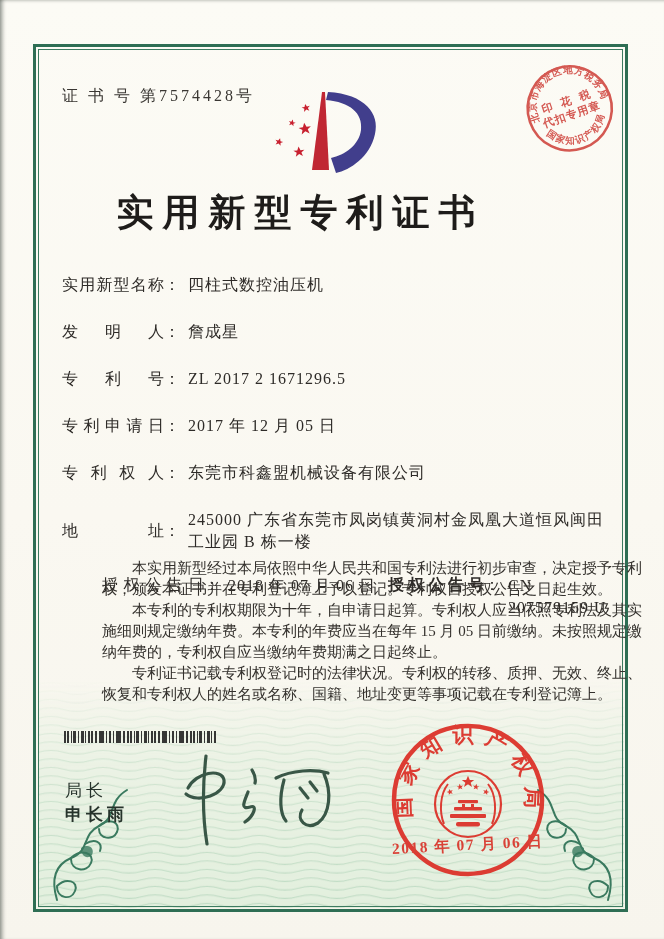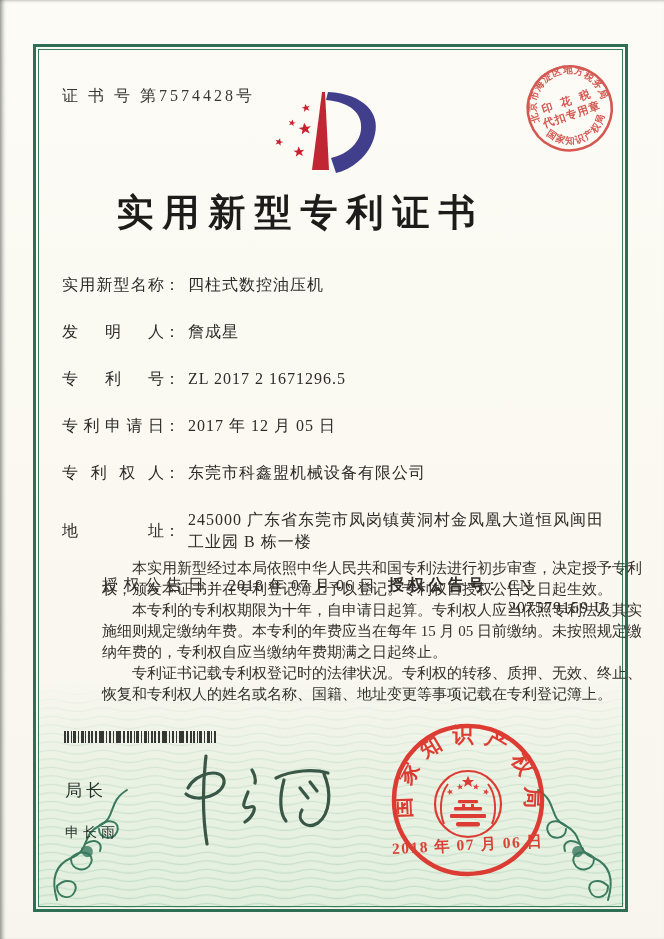--- a/index.html
+++ b/index.html
@@ -45,21 +45,21 @@
   }
   .body-text p { text-indent:2em; }
   
   .barcode {
     position:absolute; left:64px; top:731px; width:152px; height:12px; opacity:.88;
     background-image:
       repeating-linear-gradient(90deg,#1d1d1d 0 1.5px,transparent 1.5px 3.5px),
       repeating-linear-gradient(90deg,#1d1d1d 0 2px,transparent 2px 9px);
   }
   .official-title { position:absolute; left:65px; top:779px; font-size:17px; letter-spacing:4px; color:#26332b; font-family:Liberation Serif, serif; }
-  .official-name  { position:absolute; left:65px; top:824px; font-size:14px; letter-spacing:4px; color:#26332b; font-family:"Liberation Sans","DejaVu Sans",sans-serif; }
+  .official-name  { position:absolute; left:65px; top:803px; font-size:17px; letter-spacing:4px; color:#26332b; font-family:"Liberation Sans","DejaVu Sans",sans-serif;font-weight:bold; }
   .signature { position:absolute; left:148px; top:748px; width:195px; height:105px; }
   .seal { position:absolute; left:384px; top:716px; width:168px; height:168px; opacity:.93; }
   .tax-stamp { position:absolute; left:521px; top:58px; width:100px; height:102px; transform:rotate(-19deg); opacity:.88; }
   .flourish { position:absolute; width:96px; height:118px; }
   .flourish.left  { left:37px;  top:788px; }
   .flourish.right { right:36px; top:788px; transform:scaleX(-1); }
   .footer { position:absolute; left:0; top:884px; width:664px; text-align:center; font-size:13.5px; letter-spacing:2px; color:#2f2c28; }
   svg text { font-family:"Liberation Serif","DejaVu Serif",serif; }
 </style>
 </head>

